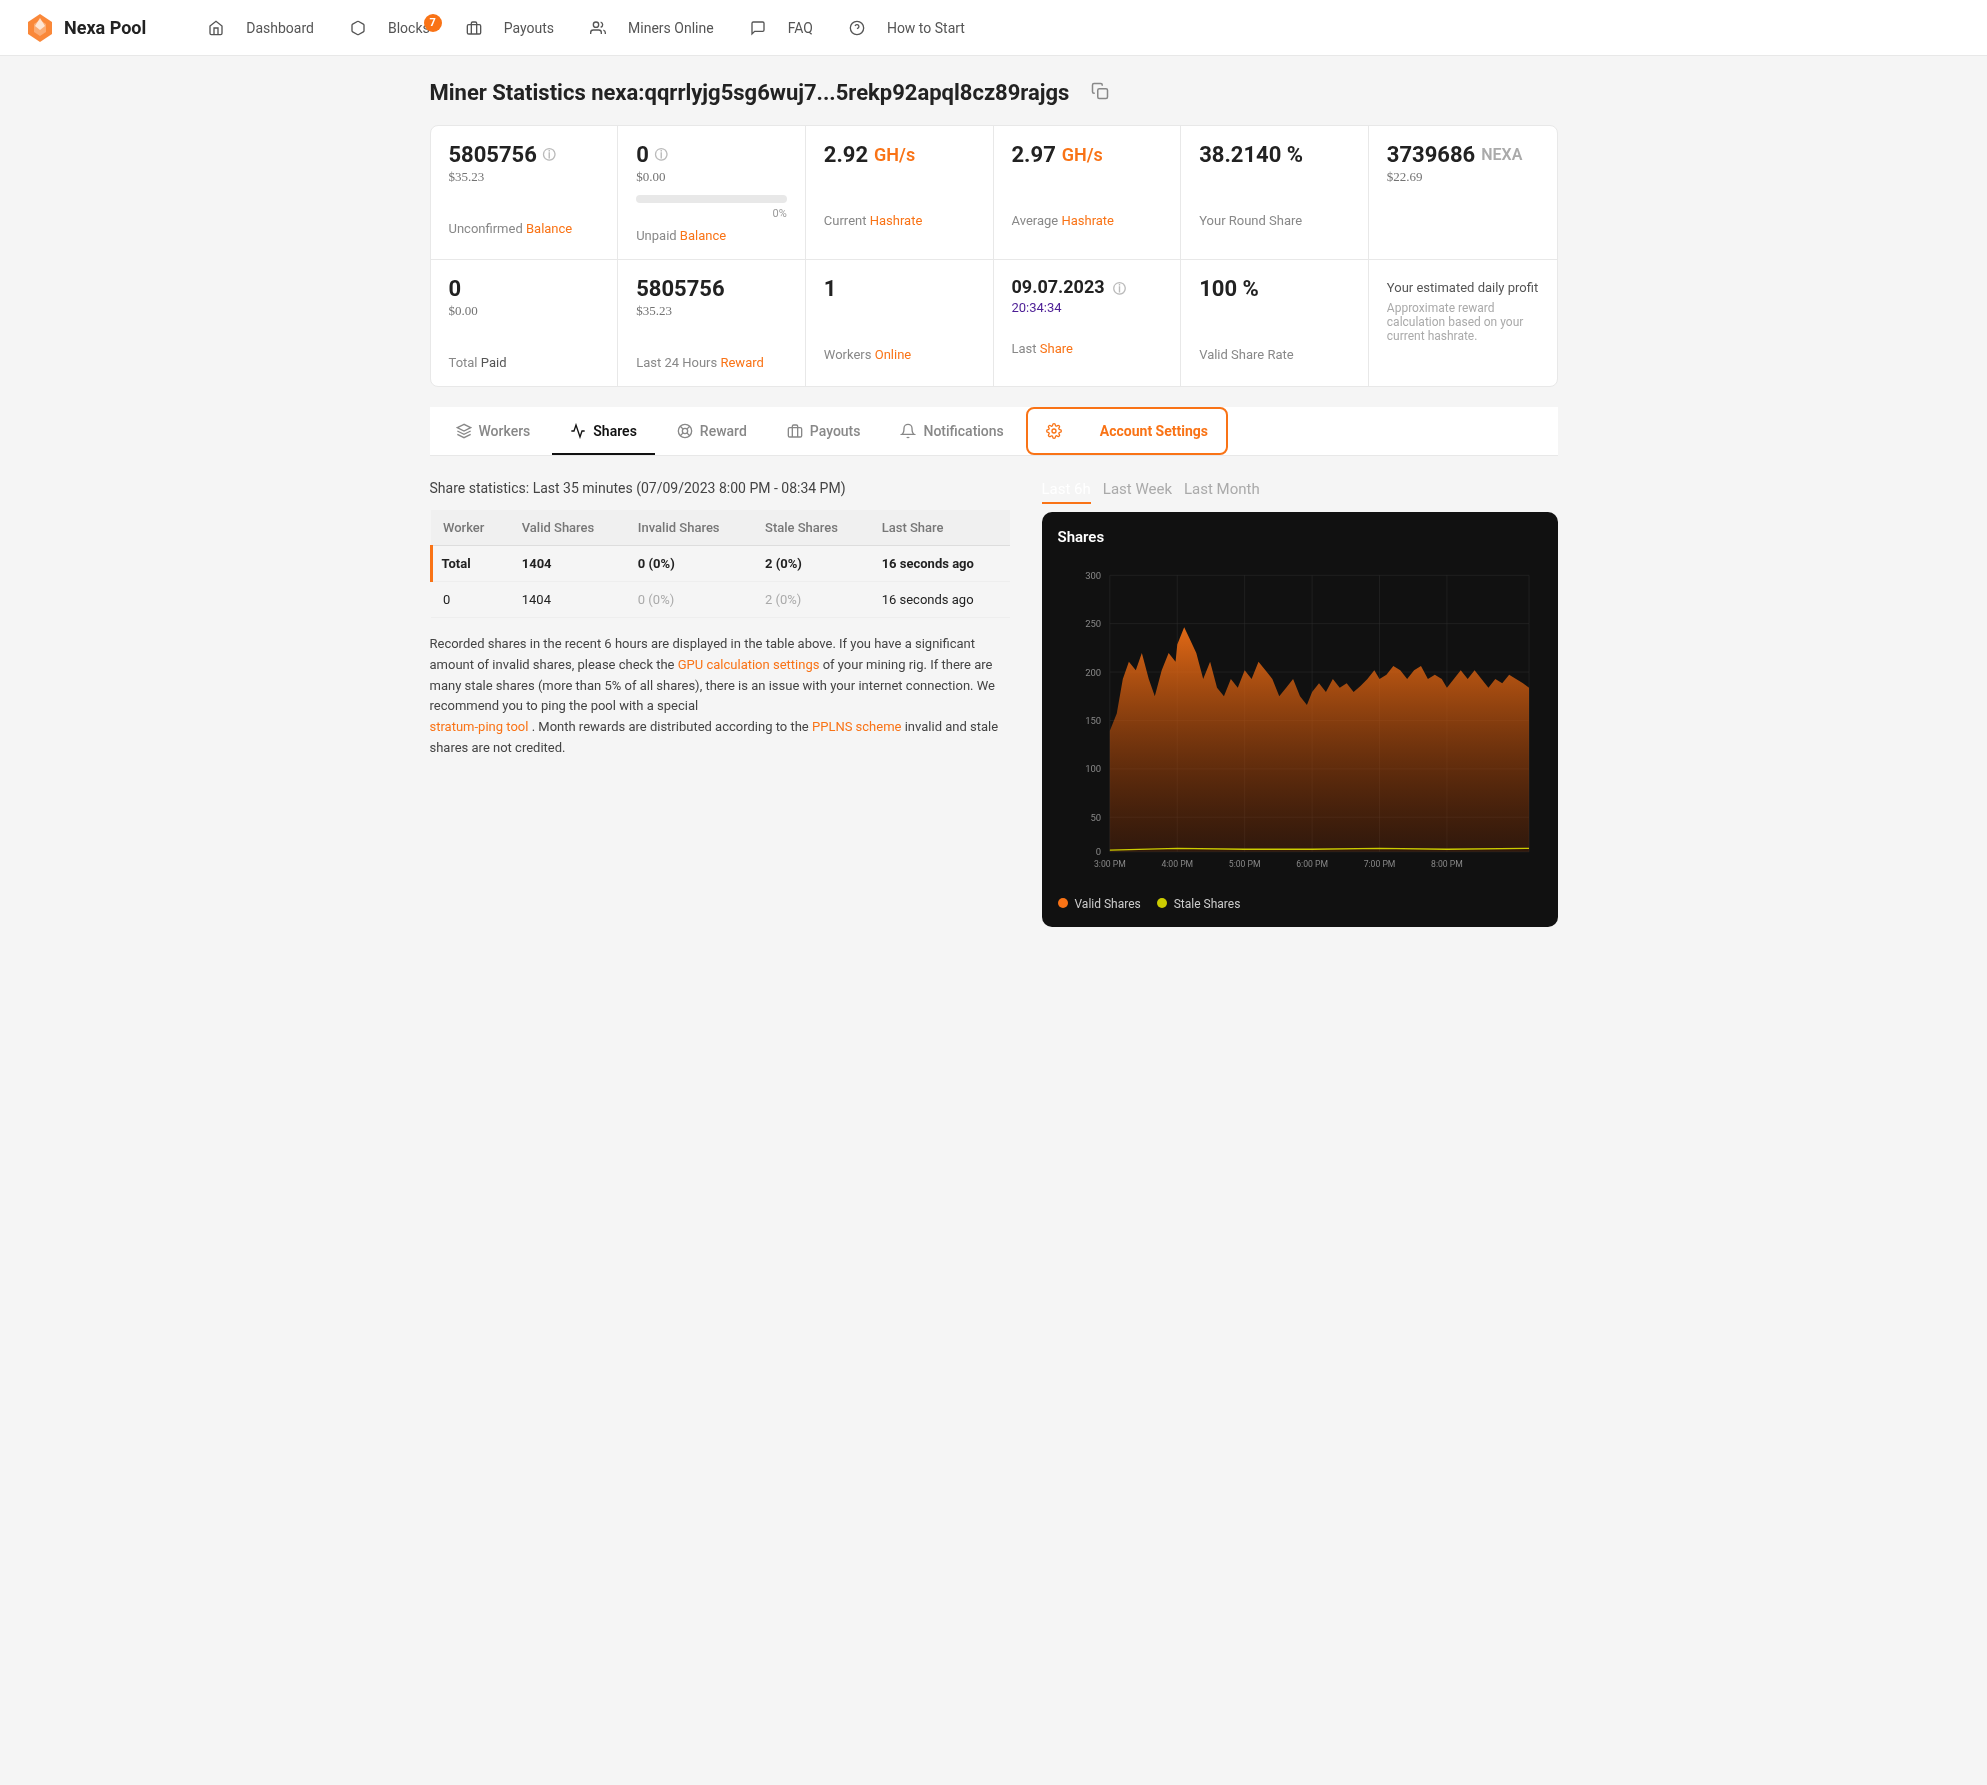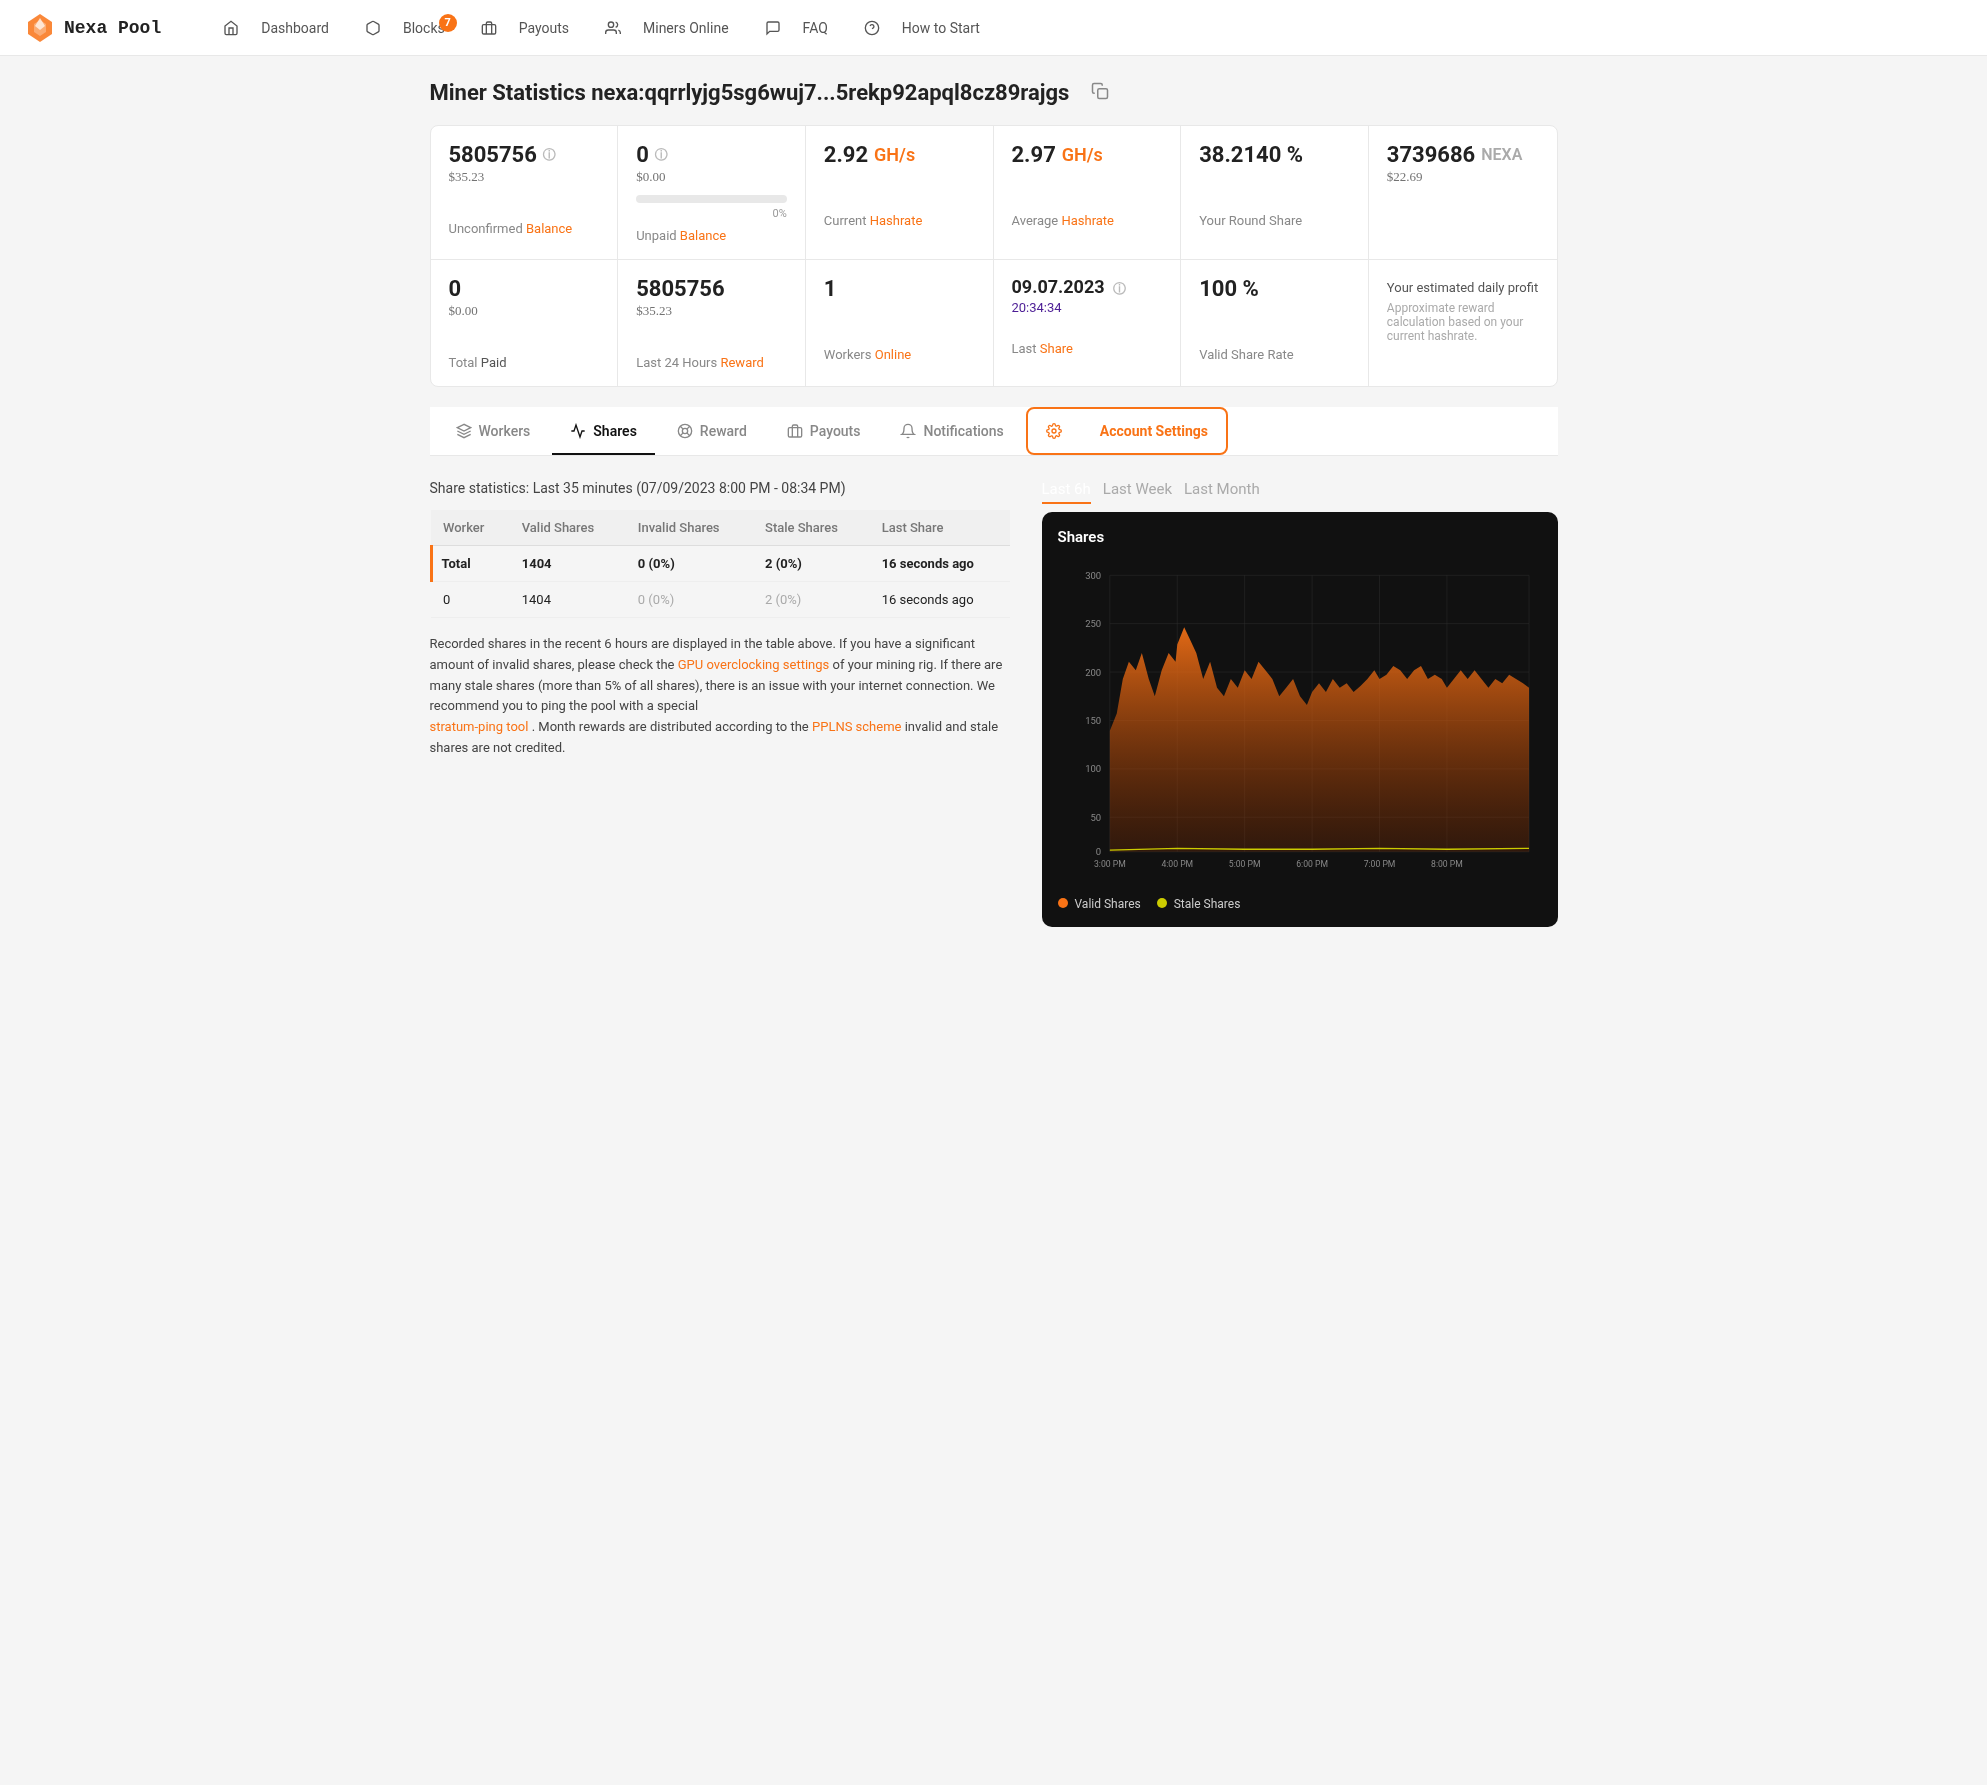--- a/index.html
+++ b/index.html
@@ -1,20 +1,20 @@
 <!DOCTYPE html>
 <html><head>
   <meta charset="utf-8">
   <style>
     * { box-sizing: border-box; margin: 0; padding: 0; }
     body { font-family: -apple-system, BlinkMacSystemFont, 'Segoe UI', Roboto, sans-serif; background: #f5f5f5; color: #222; font-size: 14px; }
 
     
     .navbar { background: #fff; border-bottom: 1px solid #e8e8e8; display: flex; align-items: center; padding: 0 24px; height: 56px; }
-    .logo { display: flex; align-items: center; gap: 8px; font-weight: 700; font-size: 18px; margin-right: 48px; font-family: Liberation Mono, monospace; }
+    .logo { display: flex; align-items: center; gap: 8px; font-weight: 700; font-size: 18px; margin-right: 48px; }
     .logo-icon { width: 32px; height: 32px; }
     .nav-links { display: flex; align-items: center; gap: 8px; flex: 1; }
     .nav-item { display: flex; align-items: center; gap: 22px; padding: 6px 14px; border-radius: 6px; cursor: pointer; color: #555; font-size: 14px; text-decoration: none; position: relative; }
     .nav-badge { background: #f97316; color: #fff; border-radius: 50%; font-size: 11px; font-weight: 700; width: 18px; height: 18px; display: flex; align-items: center; justify-content: center; position: absolute; top: 0; right: 2px; }
 
     
     .main { max-width: 1160px; margin: 0 auto; padding: 24px 16px; }
 
     
     .page-title { font-size: 22px; font-weight: 700; margin-bottom: 20px; display: flex; align-items: center; gap: 22px; }
@@ -316,21 +316,21 @@
             </td>
             <td>
               <span class="muted">2 (0%)</span>
             </td>
             <td>16 seconds ago</td>
           </tr>
         </tbody>
       </table>
       <div class="desc-text">
         <span>Recorded shares in the recent 6 hours are displayed in the table above. If you have a significant amount of invalid shares, please check the</span>
-        <a href="#">GPU overclocking settings</a>
+        <a href="#">GPU calculation settings</a>
         <span>of your mining rig. If there are many stale shares (more than 5% of all shares), there is an issue with your internet connection. We recommend you to ping the pool with a special</span>
         <br>
         <a href="#">stratum-ping tool</a>
         <span>. Month rewards are distributed according to the</span>
         <a href="#">PPLNS scheme</a>
         <span>invalid and stale shares are not credited.</span>
       </div>
     </div>
 
     <div class="right-panel">

